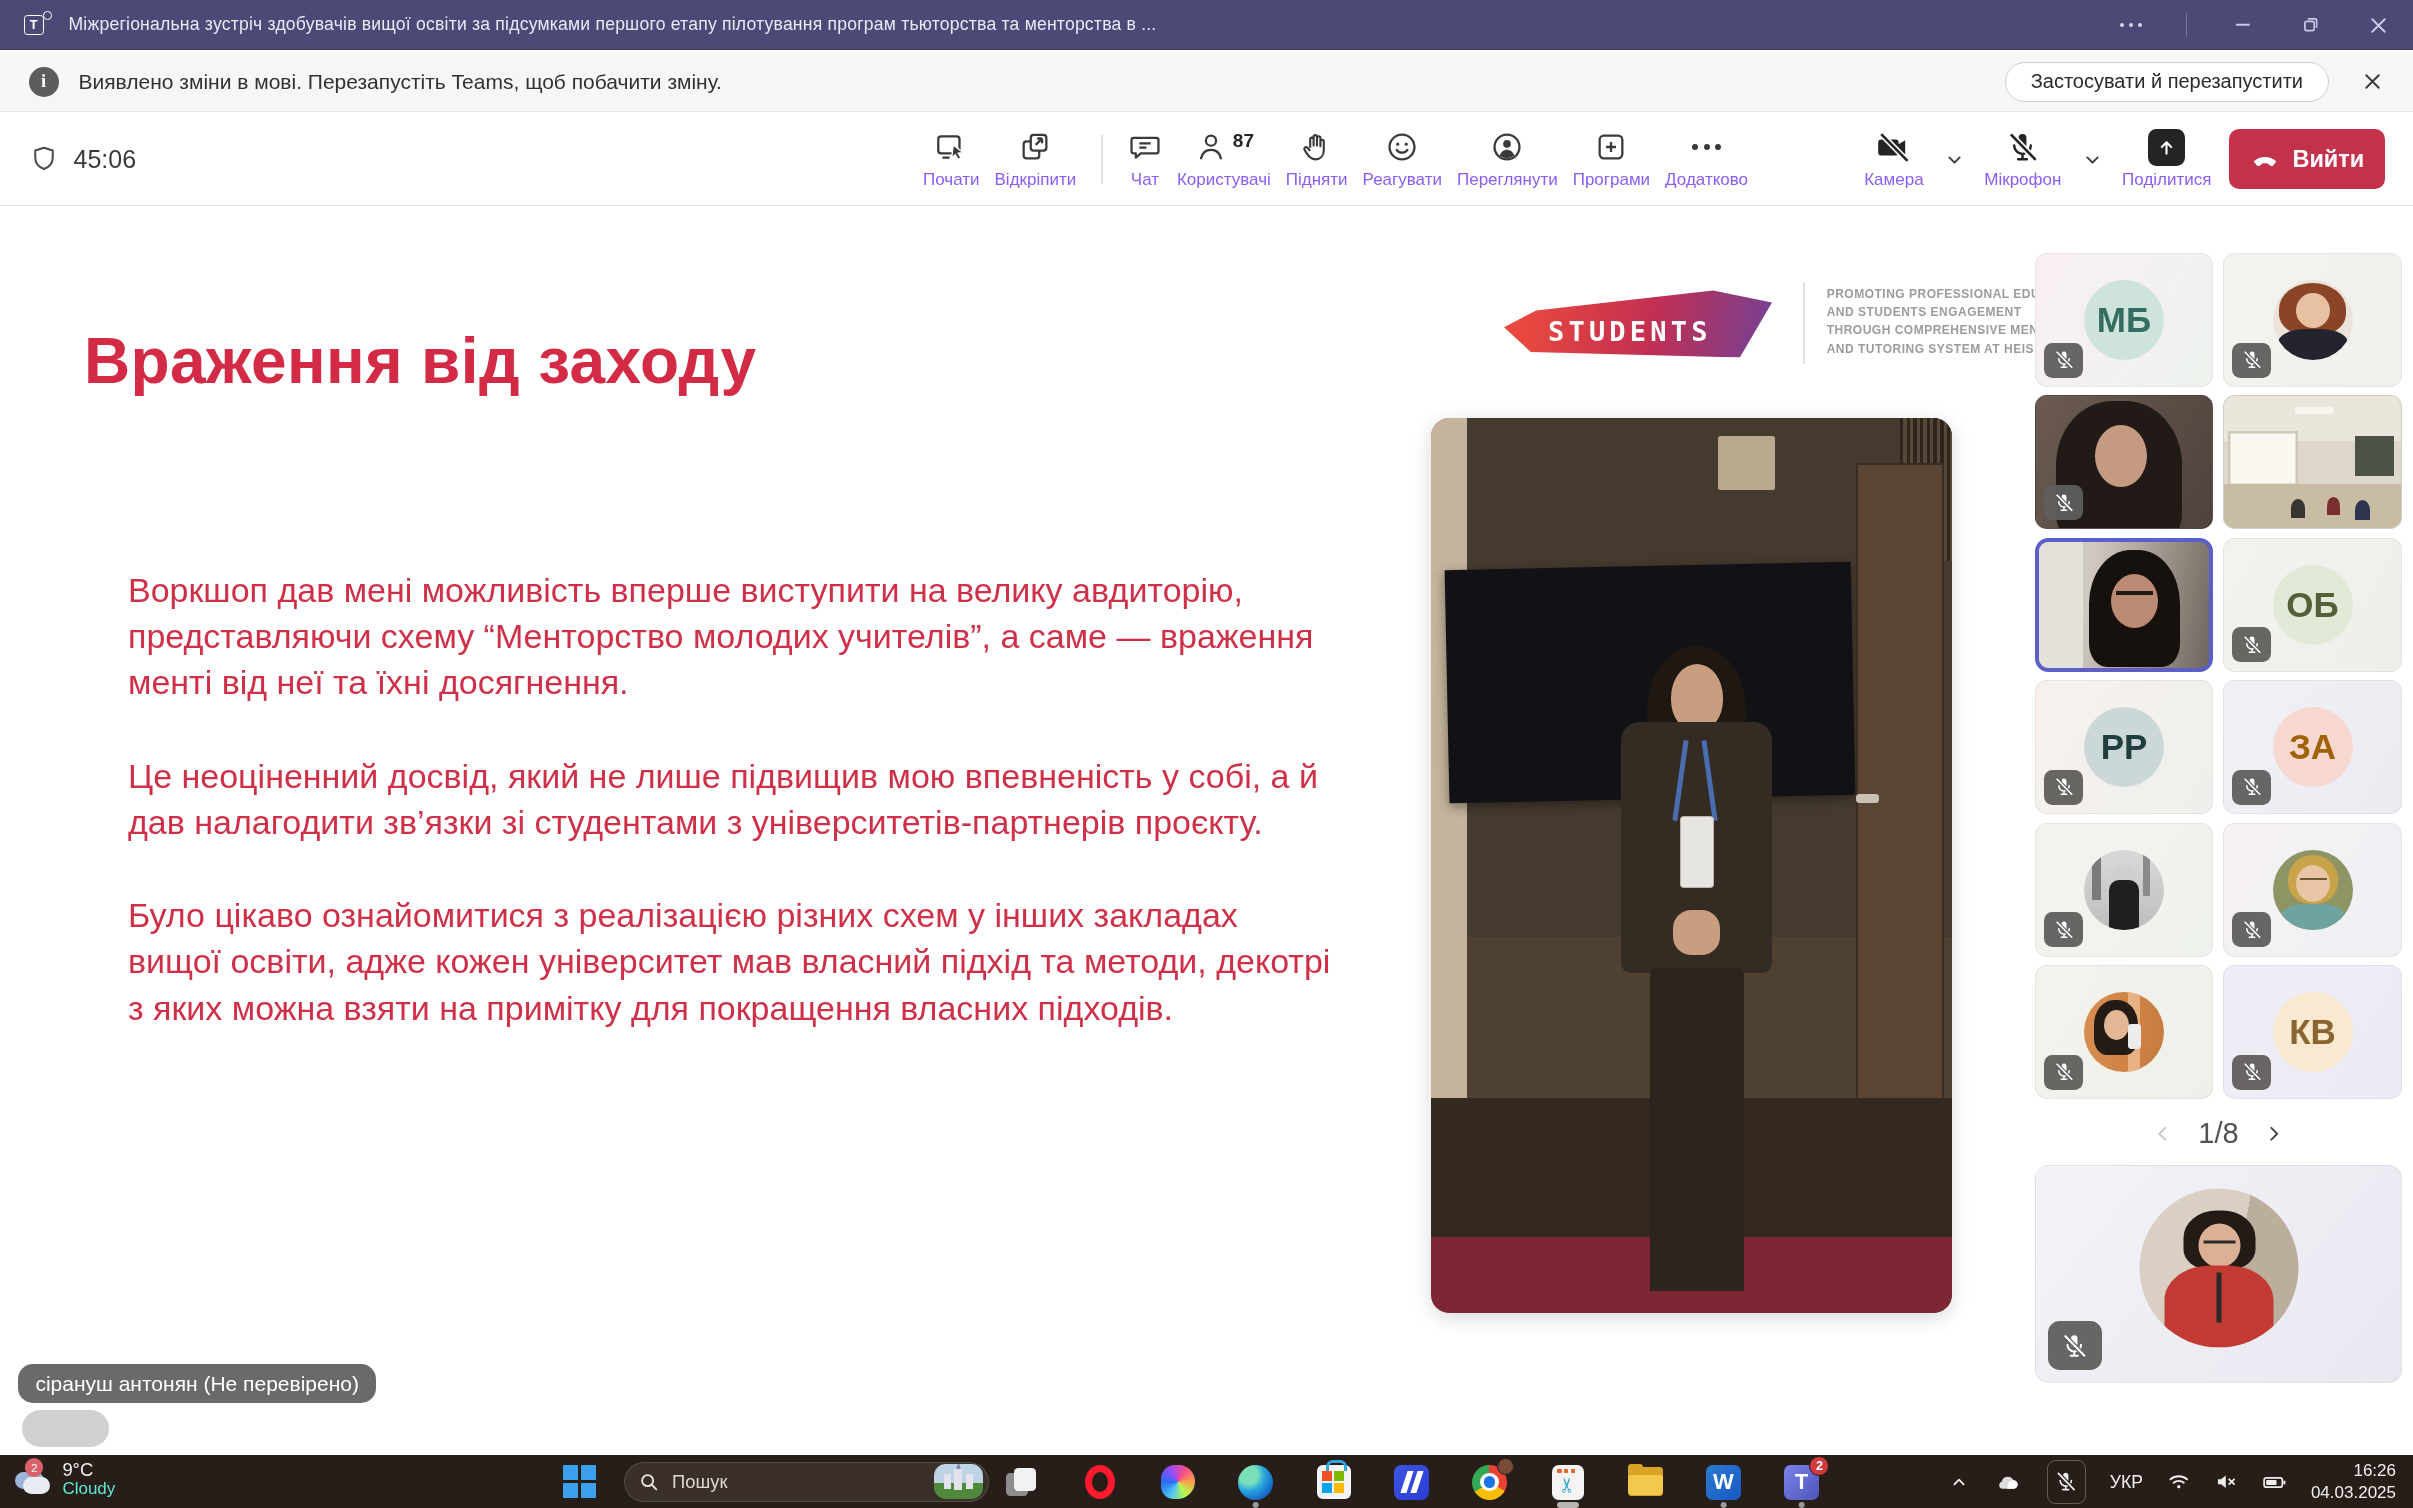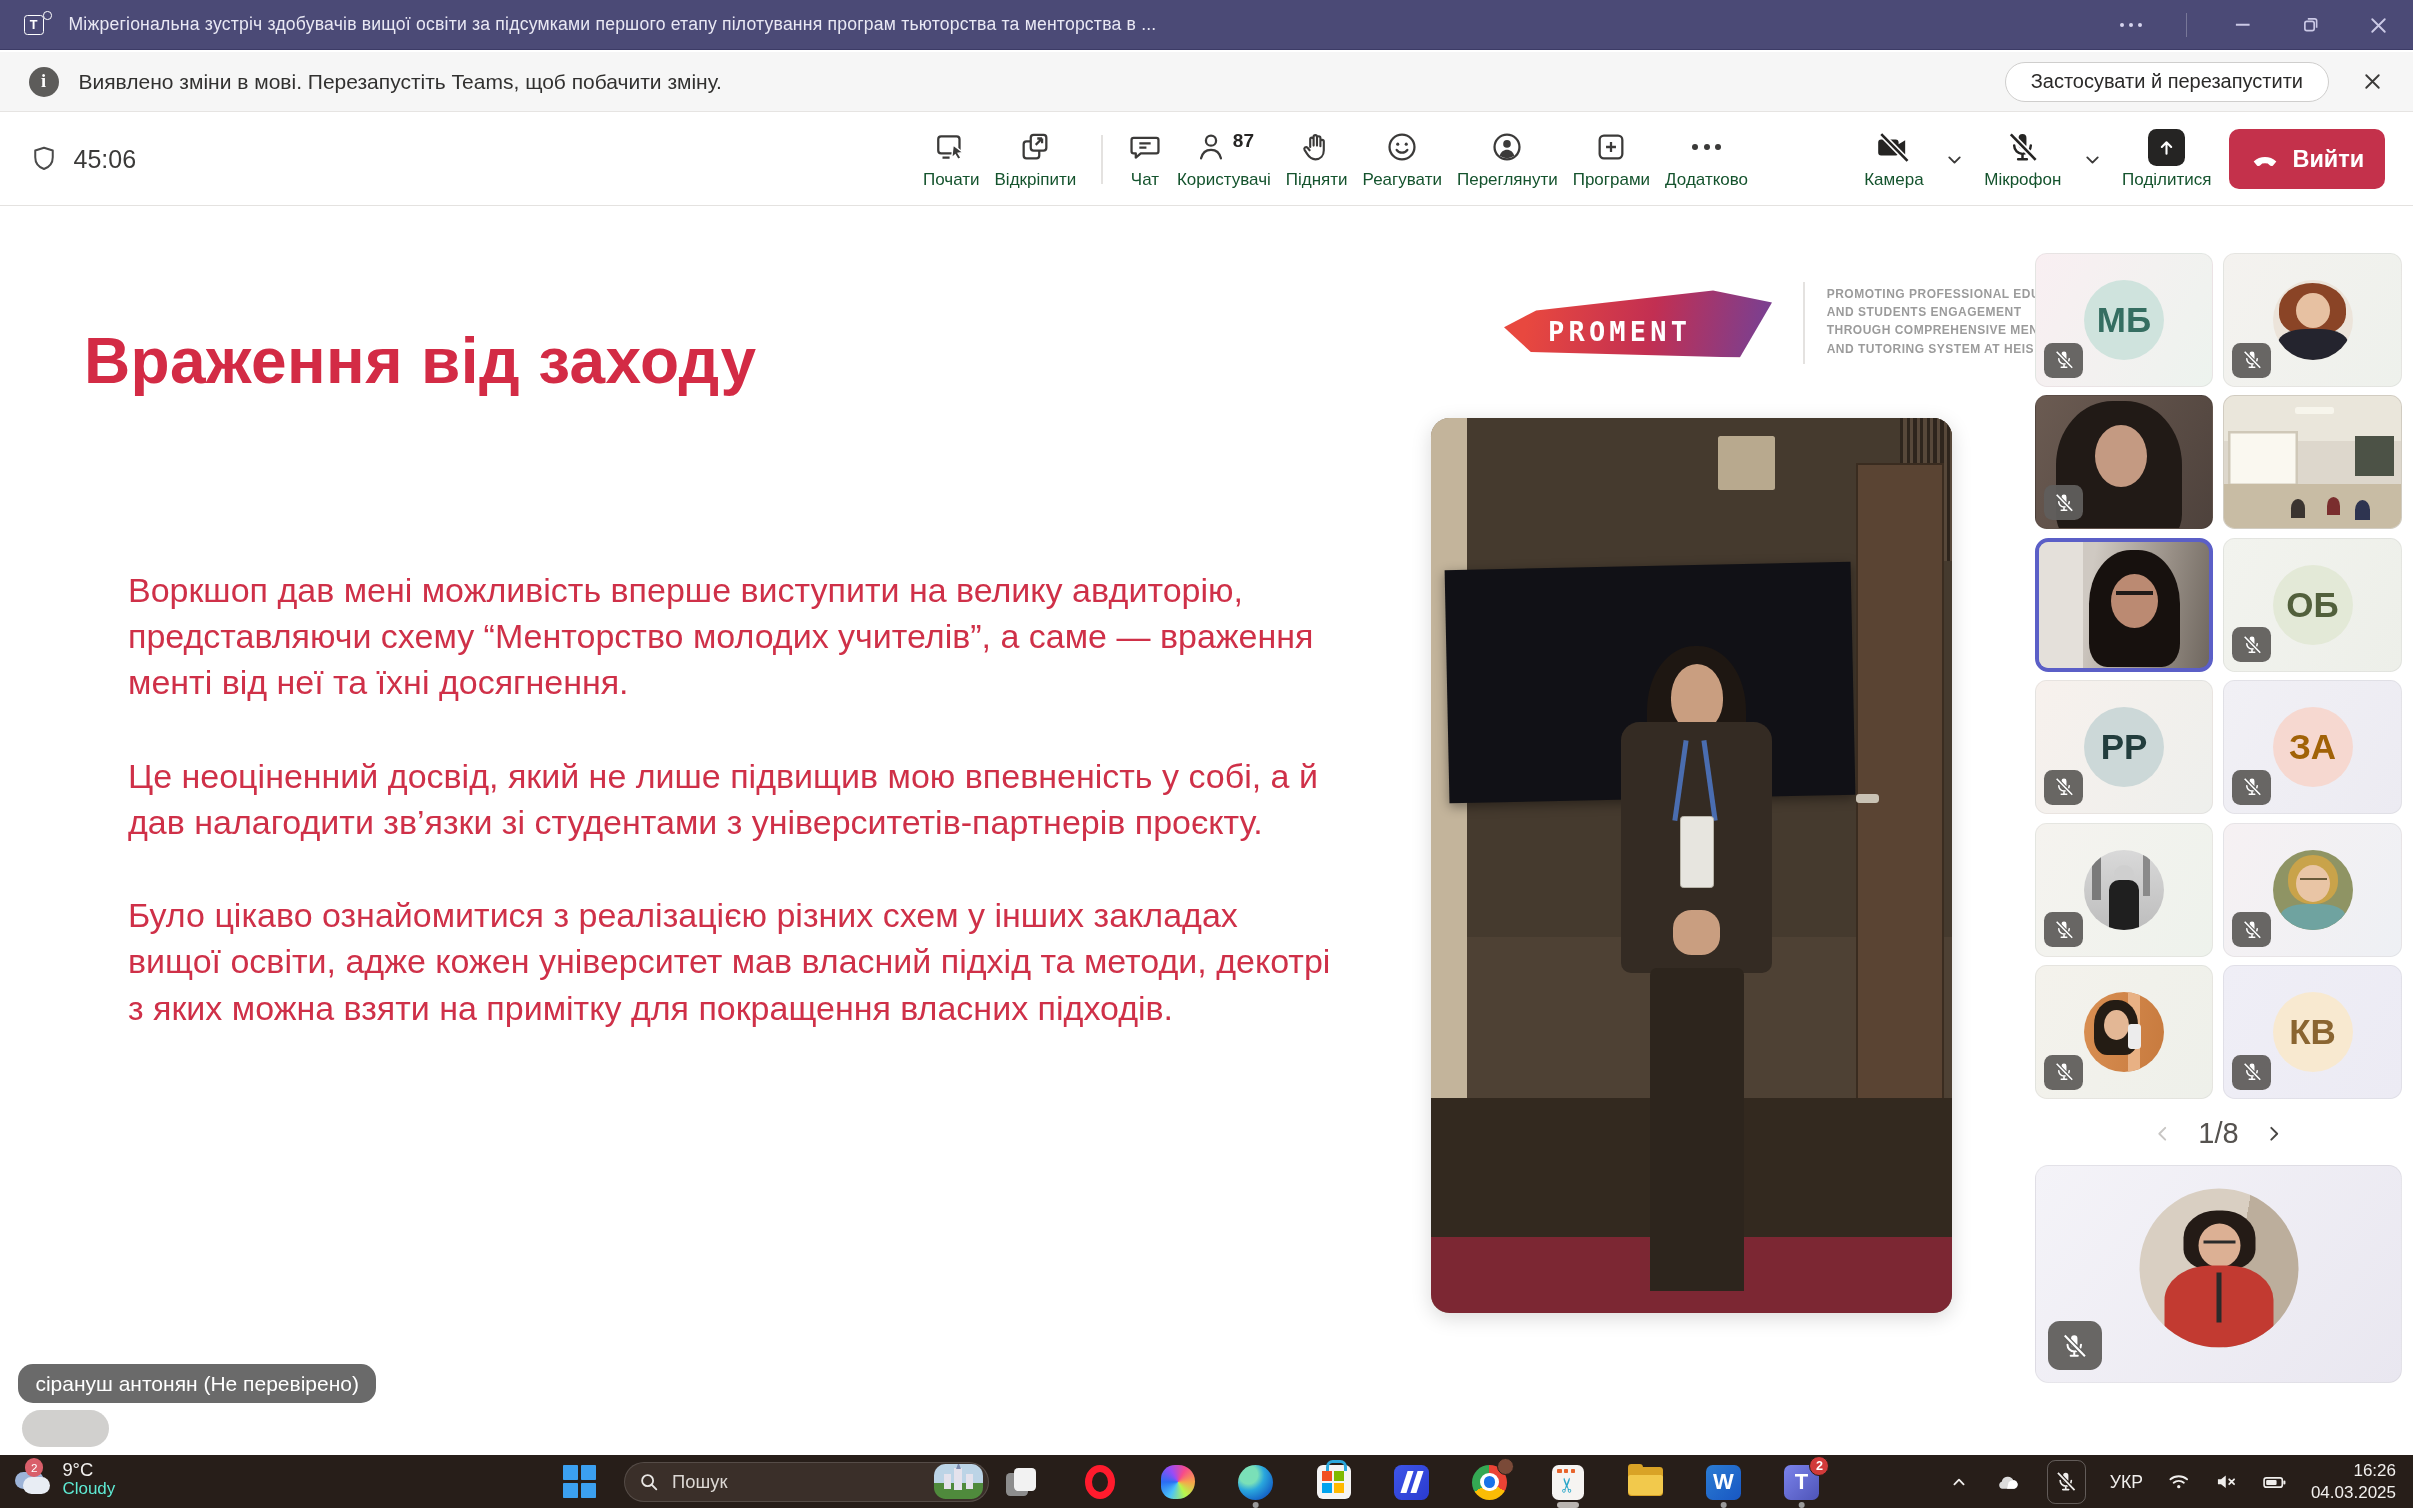--- a/index.html
+++ b/index.html
@@ -45,21 +45,21 @@
     background:#fff; border-bottom:1.7px solid #e4e2e0; color:#3b3a39; }
   .timer { position:absolute; left:28.5px; top:0; height:100%;
     display:flex; align-items:center; gap:15px; }
   .timer-text { font-size:25px; color:#3b3a39; }
   .tgroup { position:absolute; top:0; height:100%; display:flex; align-items:center; }
   .tgroup.main { left:923px; gap:15px; }
   .tgroup.right { right:28.5px; gap:17px; }
   .tbtn { display:flex; flex-direction:column; align-items:center; gap:4px;
     color:#3b3a39; cursor:default; }
   .tbtn .ic { height:37px; display:flex; align-items:center; justify-content:center; gap:3.4px; }
-  .tbtn .lb { font-size:17px; color:#14532d; white-space:nowrap; }
+  .tbtn .lb { font-size:17px; color:#8b5cf6; white-space:nowrap; }
   .count87 { font-size:19px; font-weight:bold; color:#252423; margin-left:1.7px; margin-top:-11.7px; }
   .tb-vdiv { width:1.7px; height:49px; background:#e4e2e0; margin:0 10px; align-self:center; }
   .dots3 { display:flex; gap:5.9px; align-items:center; height:37px; }
   .dots3 i { width:5.9px; height:5.9px; border-radius:50%; background:#3b3a39; }
   .chev { display:flex; align-items:center; height:37px; margin-left:1.7px; }
   .share-box { width:37px; height:37px; background:#252423; border-radius:8.4px;
     display:flex; align-items:center; justify-content:center; }
   .leave { width:156px; height:60px; background:#c4314b; border-radius:10px;
     display:flex; align-items:center; justify-content:center; gap:11.7px;
     color:#fff; font-size:23.5px; font-weight:bold; }
@@ -567,21 +567,21 @@
     </div>
   </div>
 
   <div class="stage">
 
     <div class="slide-title">Враження від заходу</div>
 
     <div class="logo">
       <div class="logo-graphic">
         <div class="logo-arrow"></div>
-        <div class="logo-word">PROMENT</div>
+        <div class="logo-word">STUDENTS</div>
       </div>
       <div class="logo-div"></div>
       <div class="logo-tag">
         <span>PROMOTING PROFESSIONAL EDUCATION</span>
         <span>AND STUDENTS ENGAGEMENT</span>
         <span>THROUGH COMPREHENSIVE MENTORING</span>
         <span>AND TUTORING SYSTEM AT HEIS</span>
       </div>
     </div>
 

